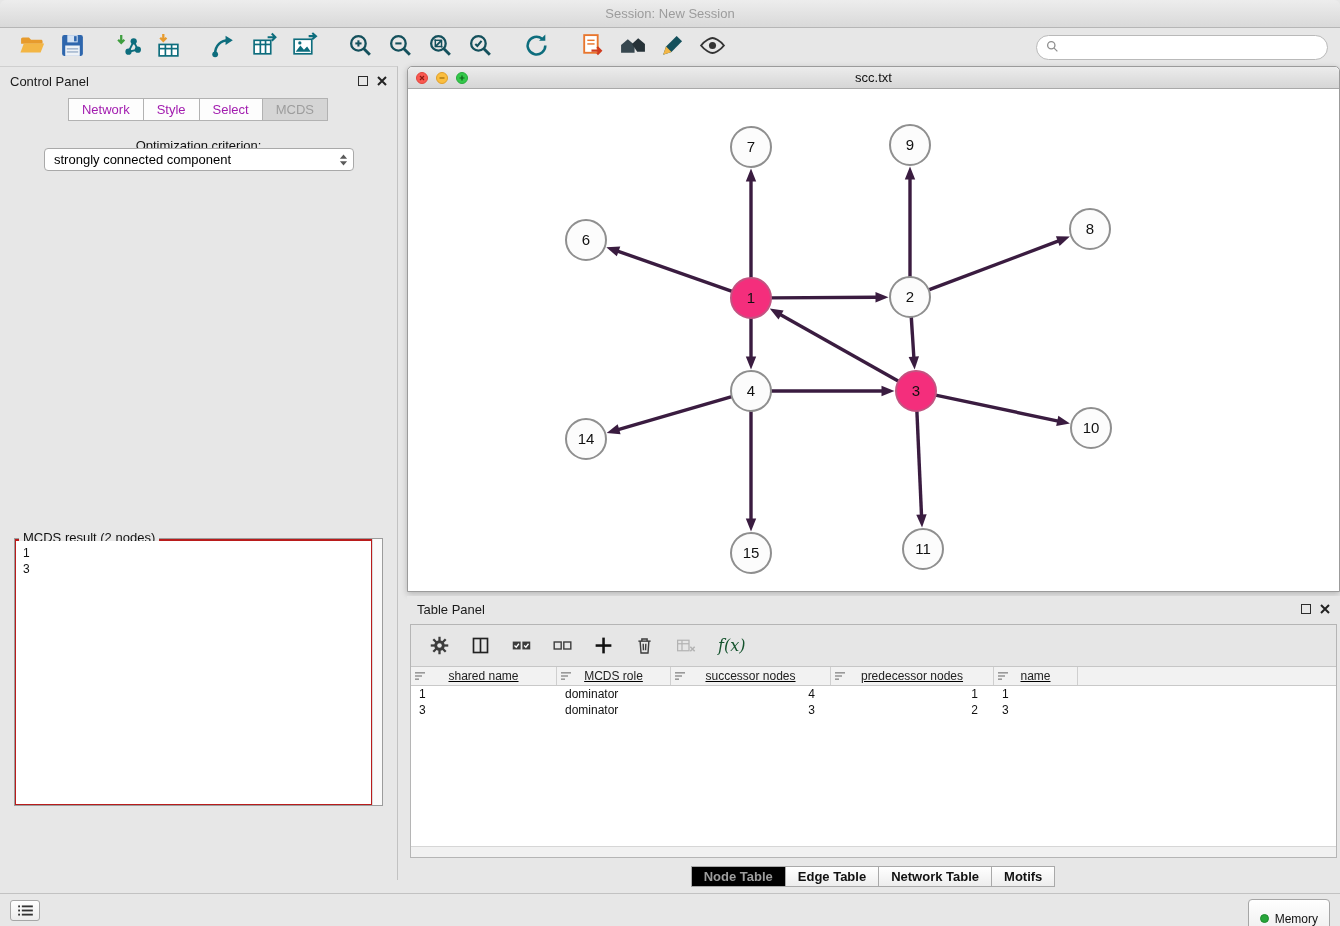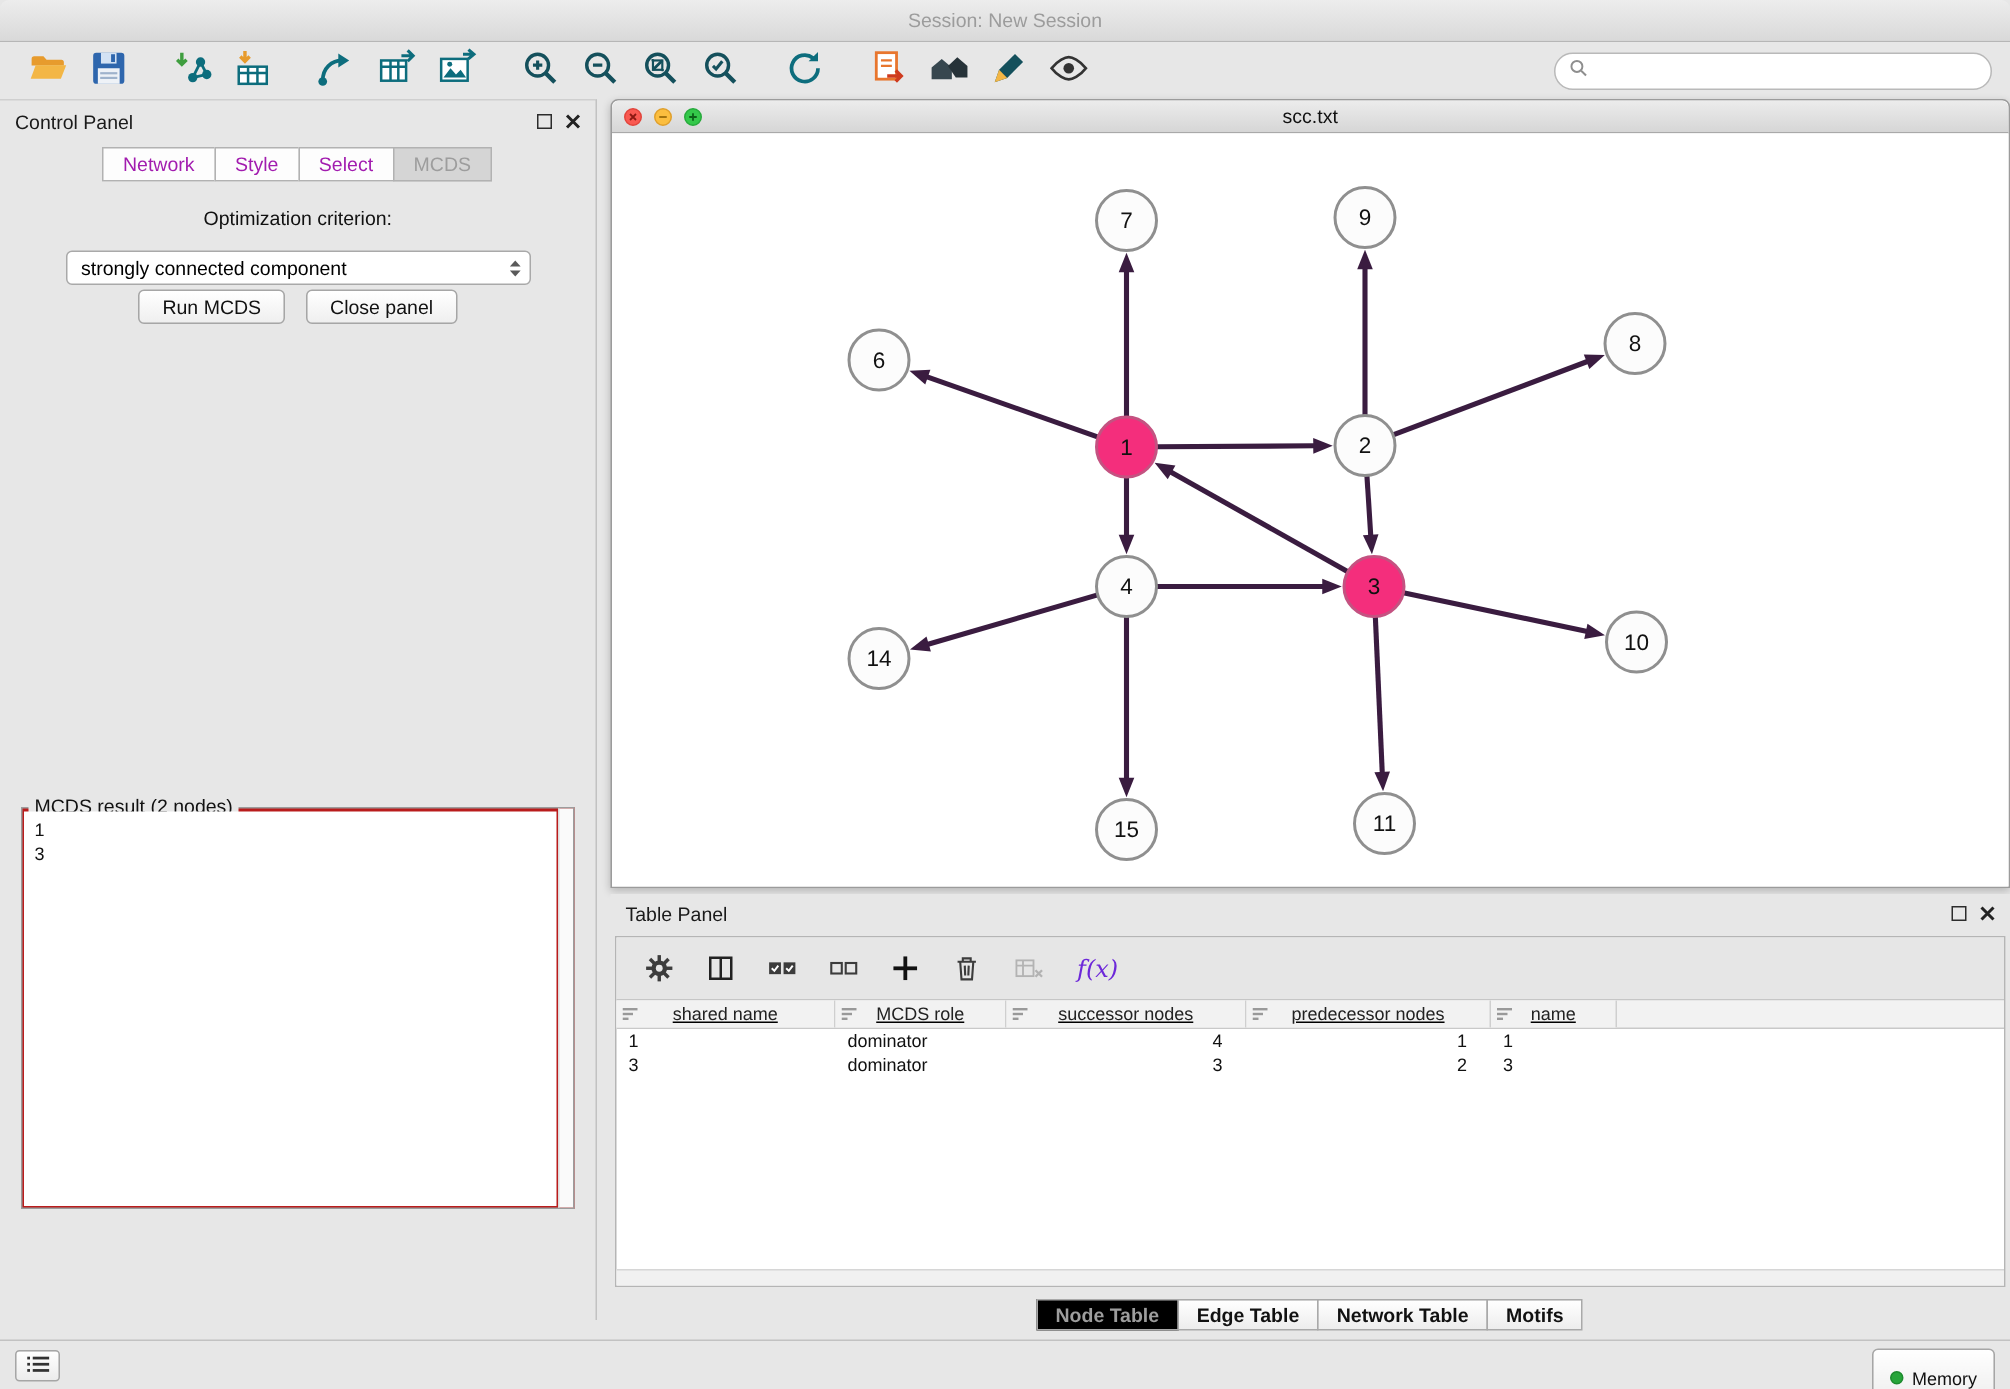--- a/index.html
+++ b/index.html
@@ -28,21 +28,21 @@
     background:#e7e7e7; border-right:1px solid #c2c2c2; border-top:1px solid #cfcfcf; }
   .cp-header { height:28px; display:flex; align-items:center; padding:0 10px; font-size:13px; color:#1a1a1a; }
   .win-btns { margin-left:auto; display:flex; align-items:center; gap:9px; }
   .float-btn { width:10px; height:10px; border:1.5px solid #2c2c2c; background:transparent; }
   .close-x svg { width:10px; height:10px; display:block; }
   .cp-tabs { position:absolute; top:31px; left:0; width:100%; display:flex; justify-content:center; }
   .cp-tab { padding:3px 13px; font-size:13px; background:#fdfdfd; border:1px solid #b2b2b2;
     margin-left:-1px; color:#a21caf; }
   .cp-tab.active { background:#d5d5d5; color:#9d9d9d; }
   .opt-label { position:absolute; top:71px; left:0; width:100%; text-align:center; font-size:13px; color:#111; }
-  .dropdown { position:absolute; top:100px; left:44px; width:310px; height:23px; background:#fff;
+  .dropdown { position:absolute; top:81px; left:44px; width:310px; height:23px; background:#fff;
     border:1px solid #a9a9a9; border-radius:4px; font-size:13px; line-height:21px; padding:0 22px 0 9px; }
   .spin { position:absolute; right:5px; top:4px; }
   .spin svg { width:9px; height:14px; display:block; }
   .btn-row { position:absolute; top:126px; left:0; width:100%; display:flex; justify-content:center; gap:14px; }
   .cp-btn { height:23px; padding:0 15px; background:linear-gradient(#ffffff,#efefef);
     border:1px solid #a6a6a6; border-radius:4px; font-size:13px; font-family:inherit; color:#111; }
   .result-box { position:absolute; left:14px; top:435px; width:369px; height:268px;
     background:#b91c1c; border:1px solid #9c9c9c;margin-top:36px; }
   .result-legend { position:absolute; top:-9px; left:4px; background:#e7e7e7; padding:0 4px;
     font-size:13px; color:#111; }
@@ -67,21 +67,21 @@
 
   
   .table-panel { position:absolute; left:407px; top:596px; width:933px; height:294px; background:#e7e7e7; }
   .tp-header { height:26px; display:flex; align-items:center; padding:0 10px; font-size:13px; color:#1a1a1a; }
   .table-box { position:absolute; left:3px; top:28px; right:3px; height:234px;
     border:1px solid #b5b5b5; background:#fff; }
   .tp-toolbar { height:42px; background:#e6e6e6; border-bottom:1px solid #c6c6c6;
     display:flex; align-items:center; padding-left:16px; gap:17px; }
   .ticon { width:24px; height:24px; display:flex; align-items:center; justify-content:center; }
   .ticon svg { width:21px; height:21px; }
-  .fx { font-family:"DejaVu Serif", serif; font-style:italic; font-size:16px; color:#6d28d9; padding-left:4px; }
+  .fx { font-family:"DejaVu Serif", serif; font-style:italic; font-size:16px; color:#14532d; padding-left:4px; }
   .thead { display:flex; height:19px; background:#f2f2f2; border-bottom:1px solid #c9c9c9;text-decoration:underline; }
   .th { position:relative; border-right:1px solid #cfcfcf; background:#f2f2f2; font-size:12px;
     display:flex; align-items:center; justify-content:center; color:#222; height:100%; }
   .th .sort-svg { position:absolute; left:4px; top:4px; width:11px; height:10px; }
   .tr { display:flex; height:16px; }
   .td { font-size:12px; line-height:16px; padding:0 8px; color:#111; overflow:hidden; white-space:nowrap; }
   .table-hscroll { position:absolute; left:0; right:0; bottom:0; height:11px;
     background:#f1f1f1; border-top:1px solid #d6d6d6; }
   .table-tabs { position:absolute; left:0; bottom:3px; width:100%; display:flex; justify-content:center; }
   .bottom-tab { padding:2px 12px; font-size:13px; font-weight:700; background:linear-gradient(#ffffff,#ededed);
@@ -272,24 +272,20 @@
       </div>
     <div class="opt-label">Optimization criterion:</div>
     <div class="dropdown">
       <span>strongly connected component</span>
       <span class="spin">
           <svg viewBox="0 0 10 14">
             <path d="M5 1l4 4.5H1z" fill="#5a5a5a"></path>
             <path d="M5 13L9 8.5H1z" fill="#5a5a5a"></path>
           </svg>
         </span>
-    </div>
-    <div class="btn-row">
-      <button class="cp-btn">Run MCDS</button>
-      <button class="cp-btn">Close panel</button>
     </div>
     <div class="result-box">
       <span class="result-legend">MCDS result (2 nodes)</span>
       <div class="result-lines">
           <div>1</div>
           <div>3</div>
         </div>
       <div class="result-scroll"></div>
     </div>
   </div>

